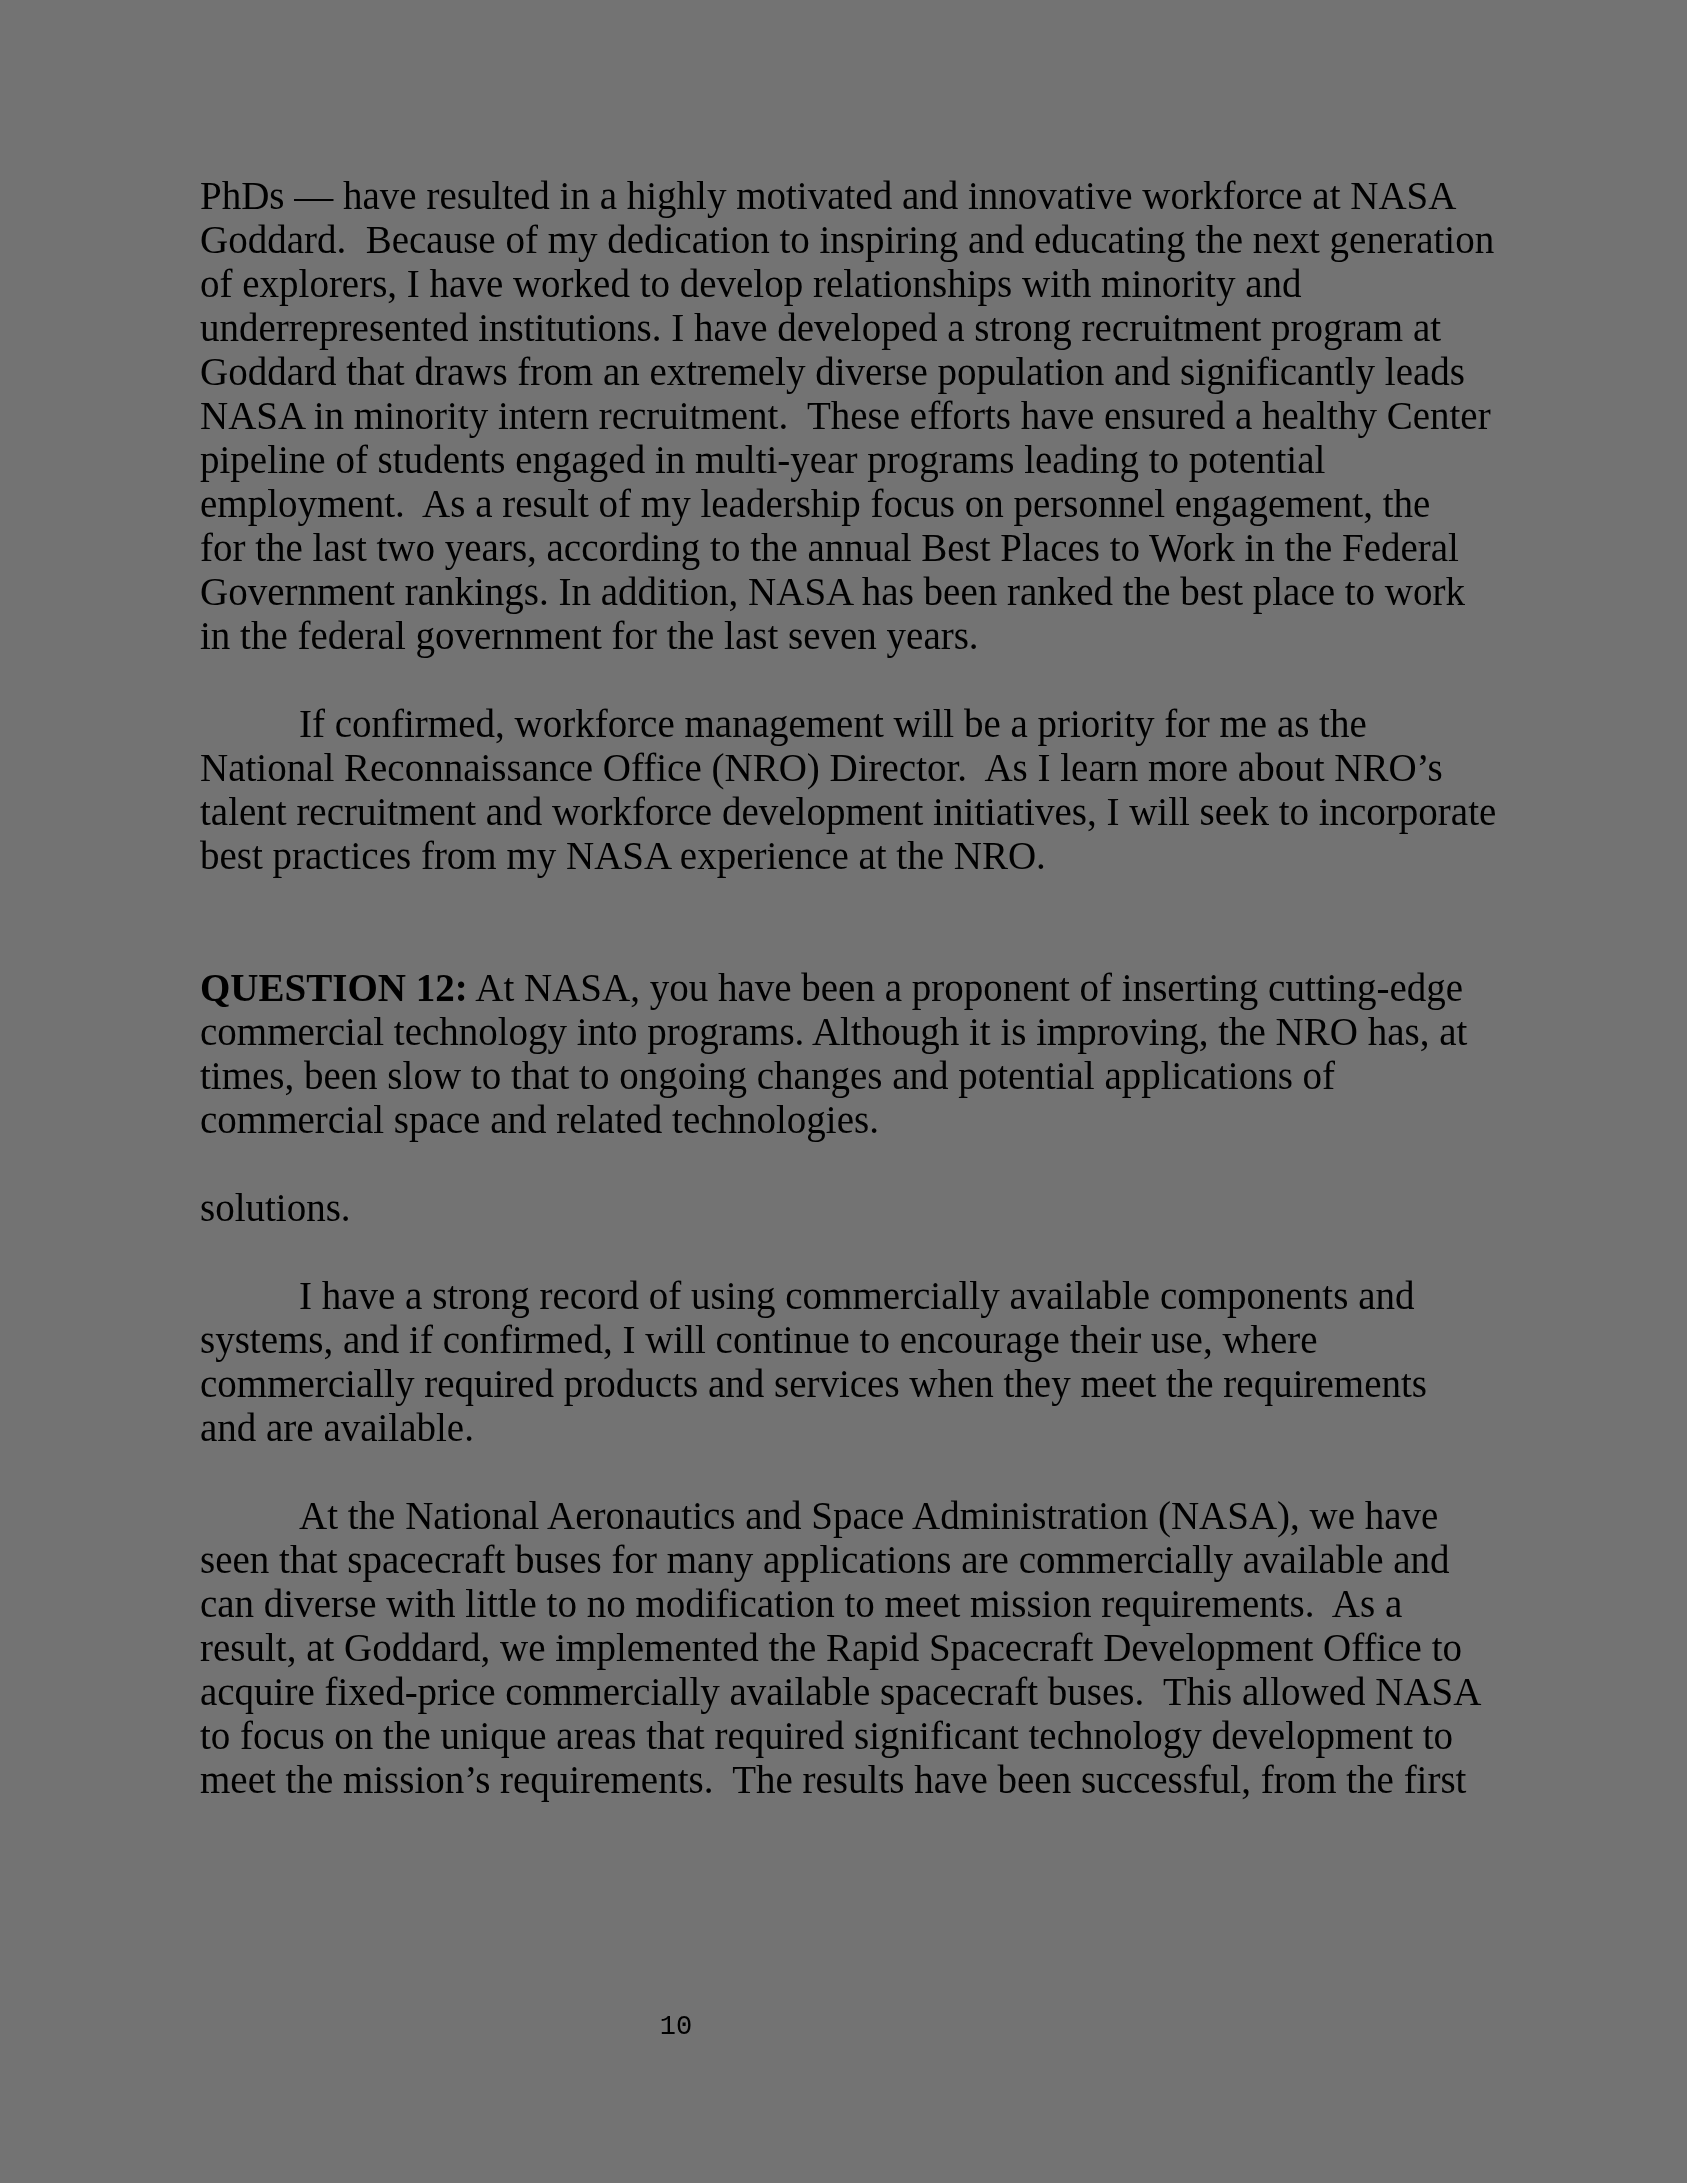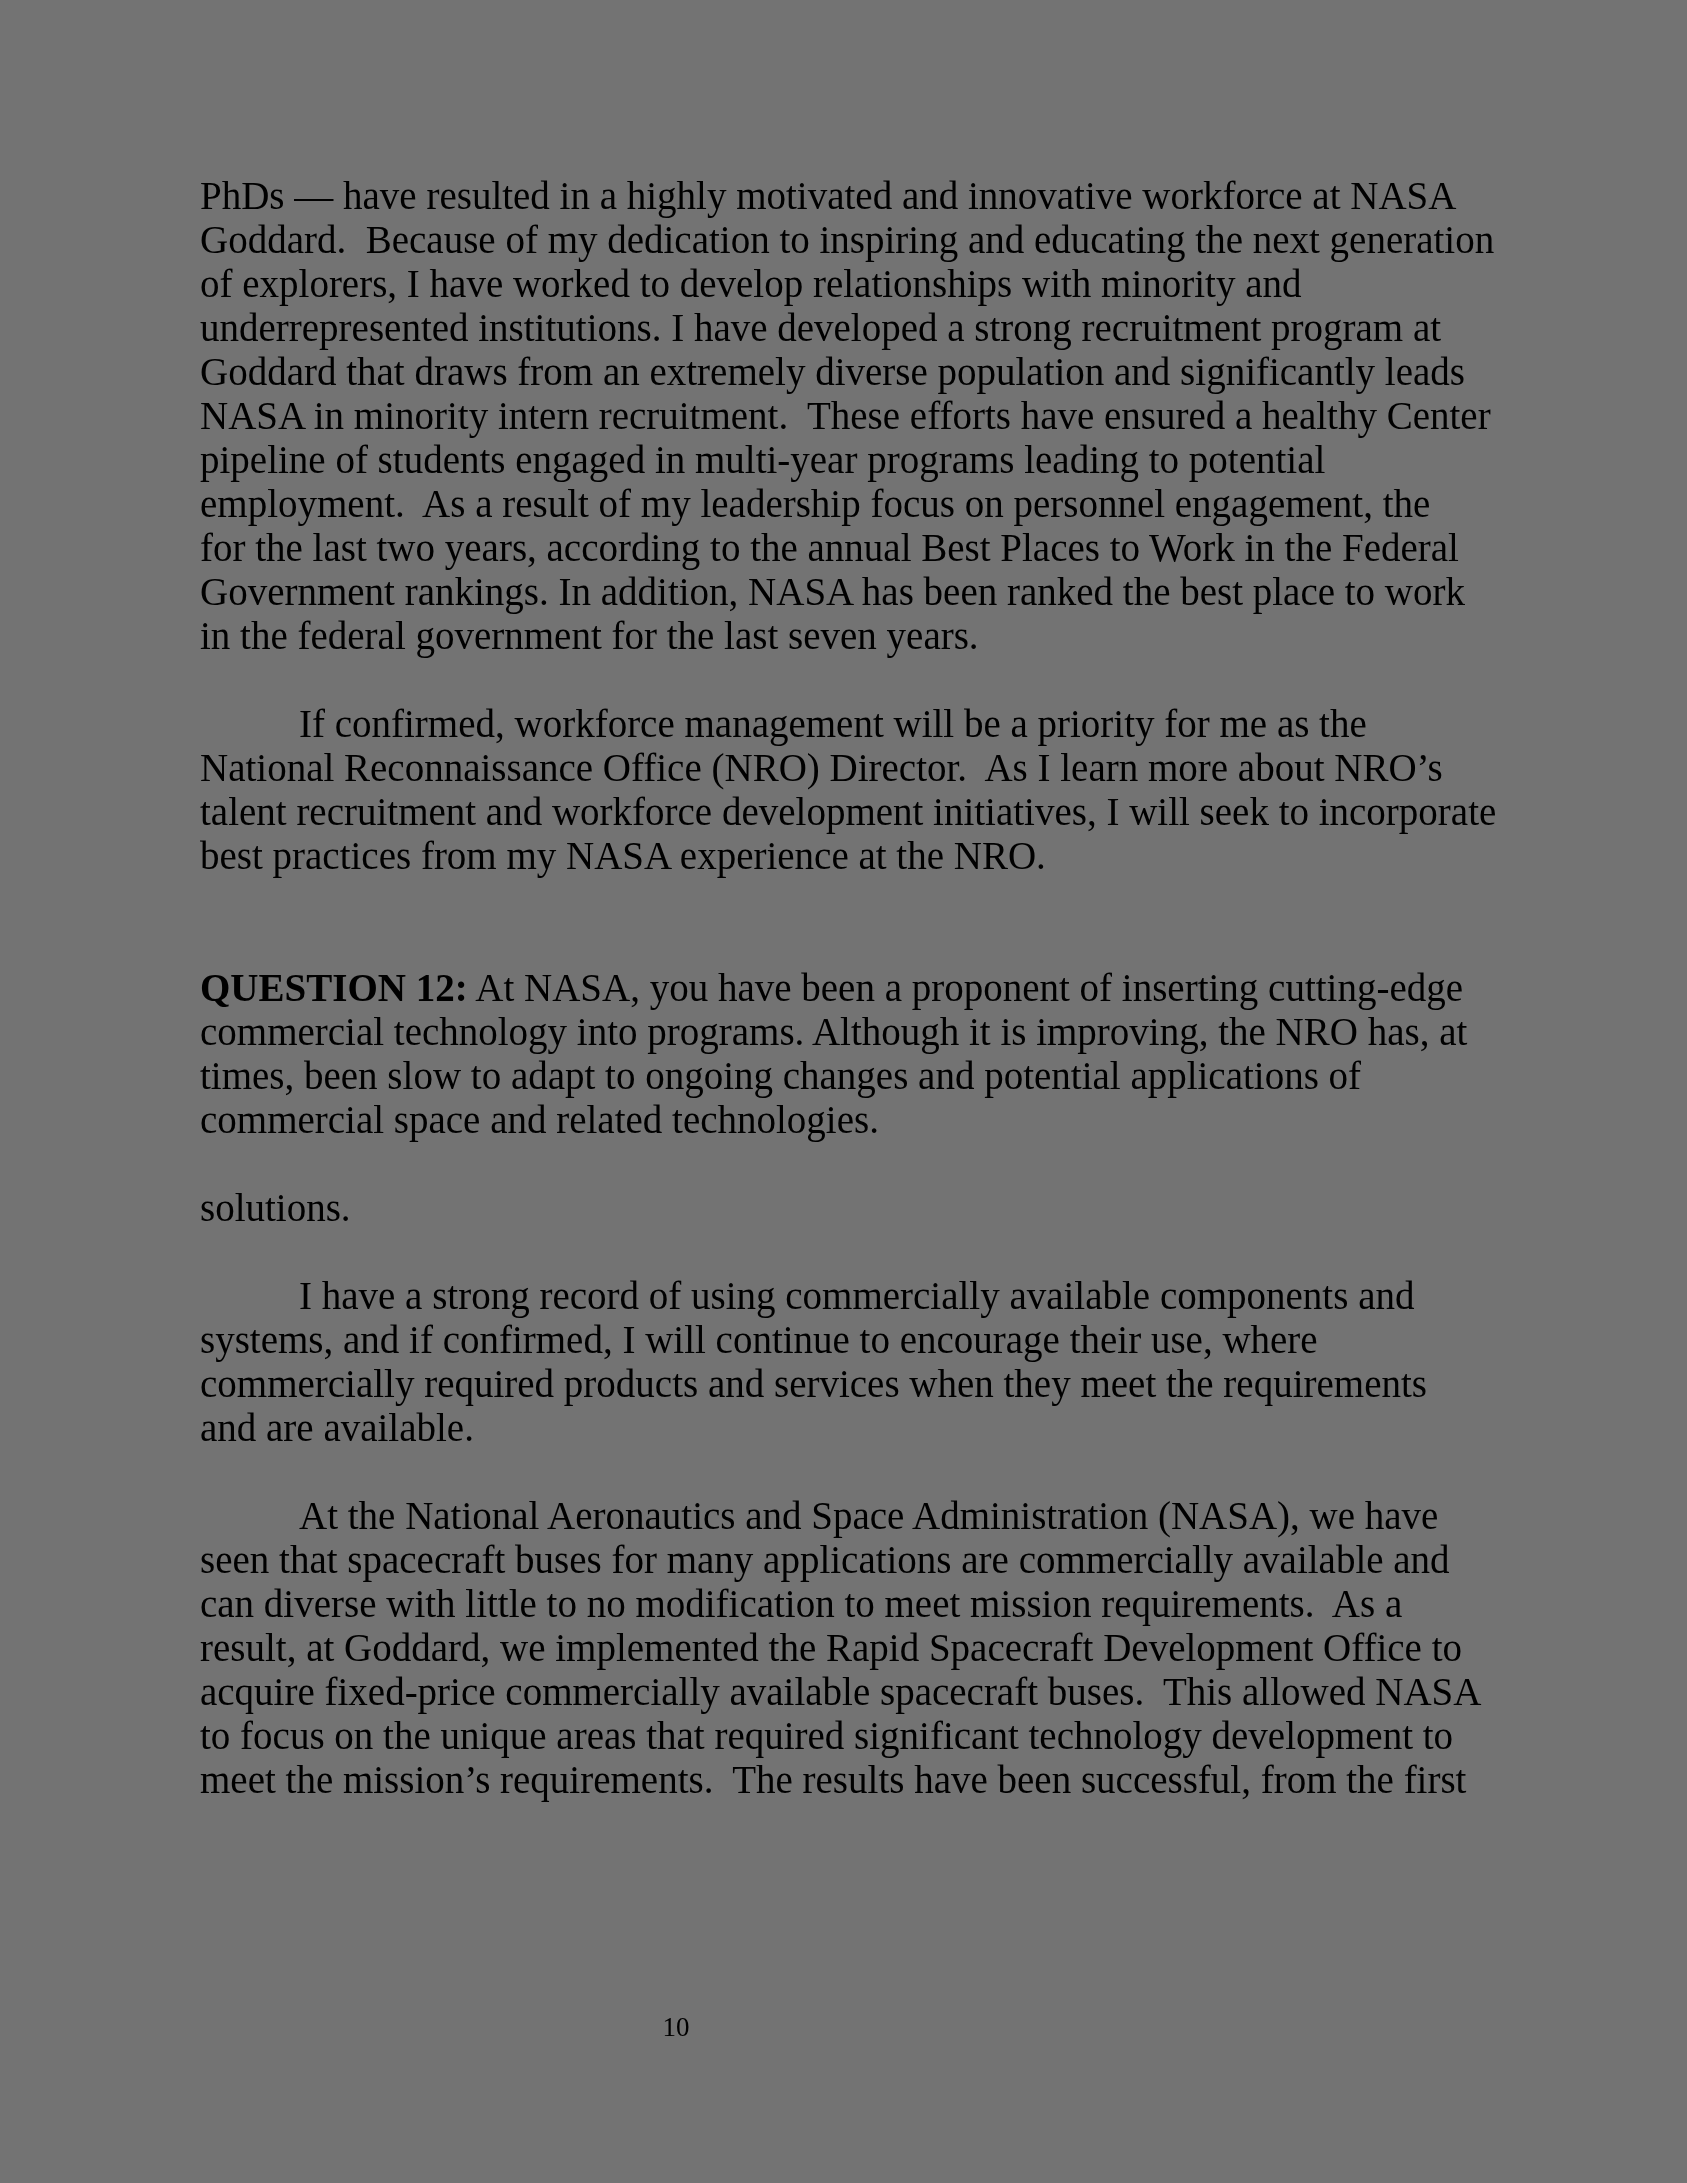--- a/index.html
+++ b/index.html
@@ -20,21 +20,21 @@
     }
     .line { height: 44px; white-space: pre; }
     .blank { height: 44px; }
     .indent { padding-left: 99px; }
     .q-label { font-weight: bold; margin-top: 33px; }
     .page-number {
       position: absolute;
       left: 0; width: 1352px;
       top: 2011px;
       text-align: center;
-      font-family: Liberation Serif, serif;
+      font-family: Liberation Mono, monospace;
       font-size: 27px;
       line-height: 33px;
       color: #000000;
     }
   </style>
 </head>
 <body>
 
 <div class="page">
   <div class="body-text">
@@ -61,21 +61,21 @@
       <div class="line">talent recruitment and workforce development initiatives, I will seek to incorporate</div>
       <div class="line">best practices from my NASA experience at the NRO.</div>
     </div>
 
     <div class="blank"></div>
     <div class="blank"></div>
 
     <div>
       <div class="line"><span class="q-label">QUESTION 12:</span><span> At NASA, you have been a proponent of inserting cutting-edge</span></div>
       <div class="line">commercial technology into programs. Although it is improving, the NRO has, at</div>
-      <div class="line">times, been slow to adapt to ongoing changes and potential applications of</div>
+      <div class="line">times, been slow to that to ongoing changes and potential applications of</div>
       <div class="line">commercial space and related technologies.</div>
     </div>
 
     <div class="blank"></div>
 
     <div>
       <div class="line">solutions.</div>
     </div>
 
     <div class="blank"></div>

